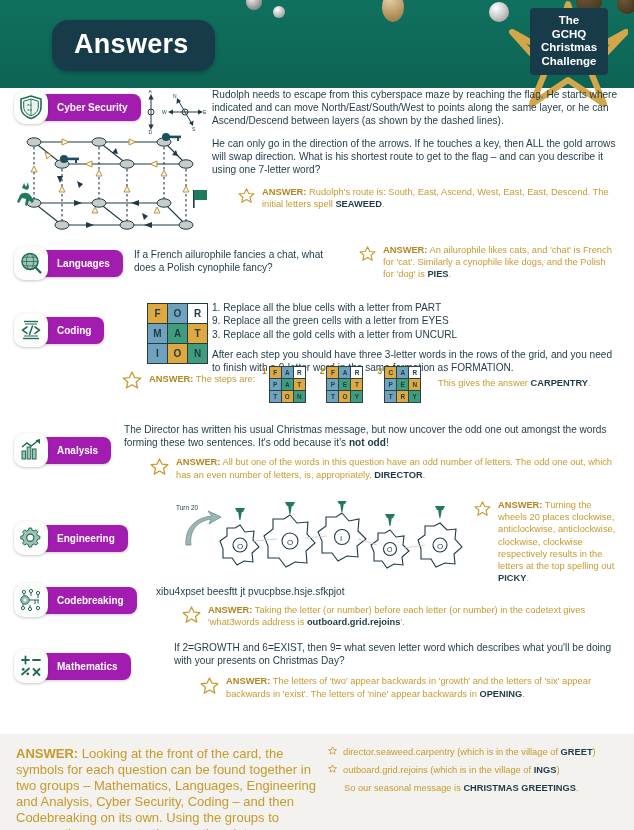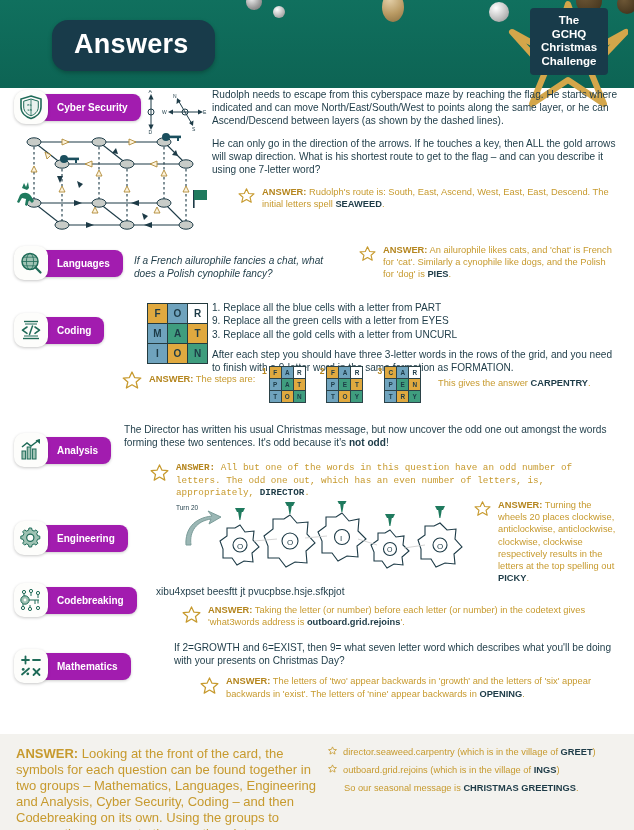--- a/index.html
+++ b/index.html
@@ -330,21 +330,21 @@
           <circle cx="12" cy="11.5" r="8" fill="#9fc3b4" stroke="#1f6b58" stroke-width="1.5"></circle>
           <ellipse cx="12" cy="11.5" rx="3.6" ry="8" fill="none" stroke="#1f6b58" stroke-width=".8"></ellipse>
           <line x1="4" y1="11.5" x2="20" y2="11.5" stroke="#1f6b58" stroke-width=".8"></line>
           <line x1="5.4" y1="7.2" x2="18.6" y2="7.2" stroke="#1f6b58" stroke-width=".7"></line>
           <line x1="5.4" y1="15.8" x2="18.6" y2="15.8" stroke="#1f6b58" stroke-width=".7"></line>
           <line x1="17.6" y1="17.4" x2="22.5" y2="22.5" stroke="#1f6b58" stroke-width="2.2" stroke-linecap="round"></line>
         </svg>
       </div>
       <div class="cat-label">Languages</div>
     </div>
-    <div style="position:absolute; left:120px; top:10px; width:205px;font-style:italic;">
+    <div style="position:absolute; left:120px; top:4px; width:205px;">
       <div class="qtext">
           <p>If a French ailurophile fancies a chat, what does a Polish cynophile fancy?</p>
         </div>
     </div>
     <div class="ansrow" style="position:absolute; left:345px; top:0px; width:260px;">
       <span class="star">
         <svg width="17" height="17" viewBox="0 0 20 20">
             <path d="M10 2 L12.6 7.6 L18.8 8.1 L14.2 12.1 L15.6 18 L10 14.8 L4.4 18 L5.8 12.1 L1.2 8.1 L7.4 7.6 Z" fill="none" stroke="#c79a2e" stroke-width="1.3" stroke-linejoin="round"></path>
           </svg>
       </span>
@@ -500,21 +500,21 @@
           <polyline points="4,10 9,6 13,9 21,3" fill="none" stroke="#1f6b58" stroke-width="1.5"></polyline>
           <polygon points="22,2 22,7 17.5,3.2" fill="#1f6b58"></polygon>
         </svg>
       </div>
       <div class="cat-label">Analysis</div>
     </div>
     <div style="position:absolute; left:110px; top:2px; width:496px;">
       <div class="qtext">
         <p><span>The Director has written his usual Christmas message, but now uncover the odd one out amongst the words forming these two sentences. It's odd because it's </span><b>not odd</b><span>!</span></p>
       </div>
-      <div class="ansrow" style="margin-top:13px; padding-left:26px;font-family:Liberation Mono, monospace;">
+      <div class="ansrow" style="margin-top:7px; padding-left:26px;">
         <span class="star">
           <svg width="19" height="19" viewBox="0 0 20 20">
               <path d="M10 2 L12.6 7.6 L18.8 8.1 L14.2 12.1 L15.6 18 L10 14.8 L4.4 18 L5.8 12.1 L1.2 8.1 L7.4 7.6 Z" fill="none" stroke="#c79a2e" stroke-width="1.3" stroke-linejoin="round"></path>
             </svg>
         </span>
         <span class="ansbody">
           <b class="lab">ANSWER:</b>
           <span>All but one of the words in this question have an odd number of letters. The odd one out, which has an even number of letters, is, appropriately, </span><b class="hl">DIRECTOR</b><span>.</span>
         </span>
       </div>

